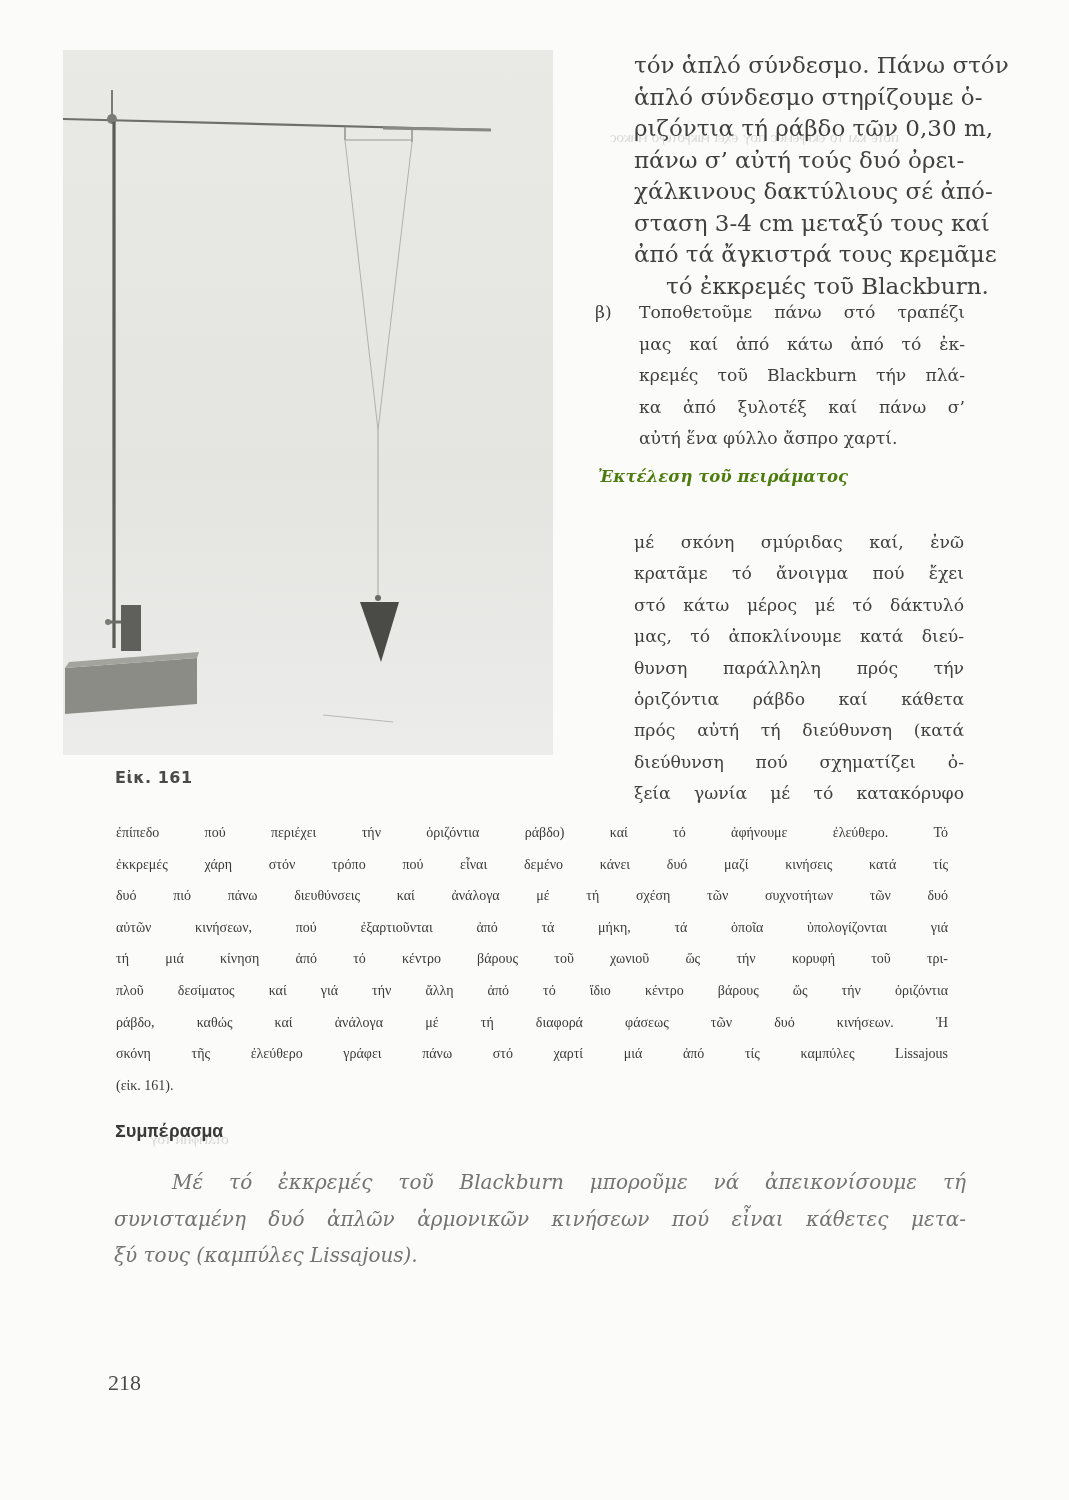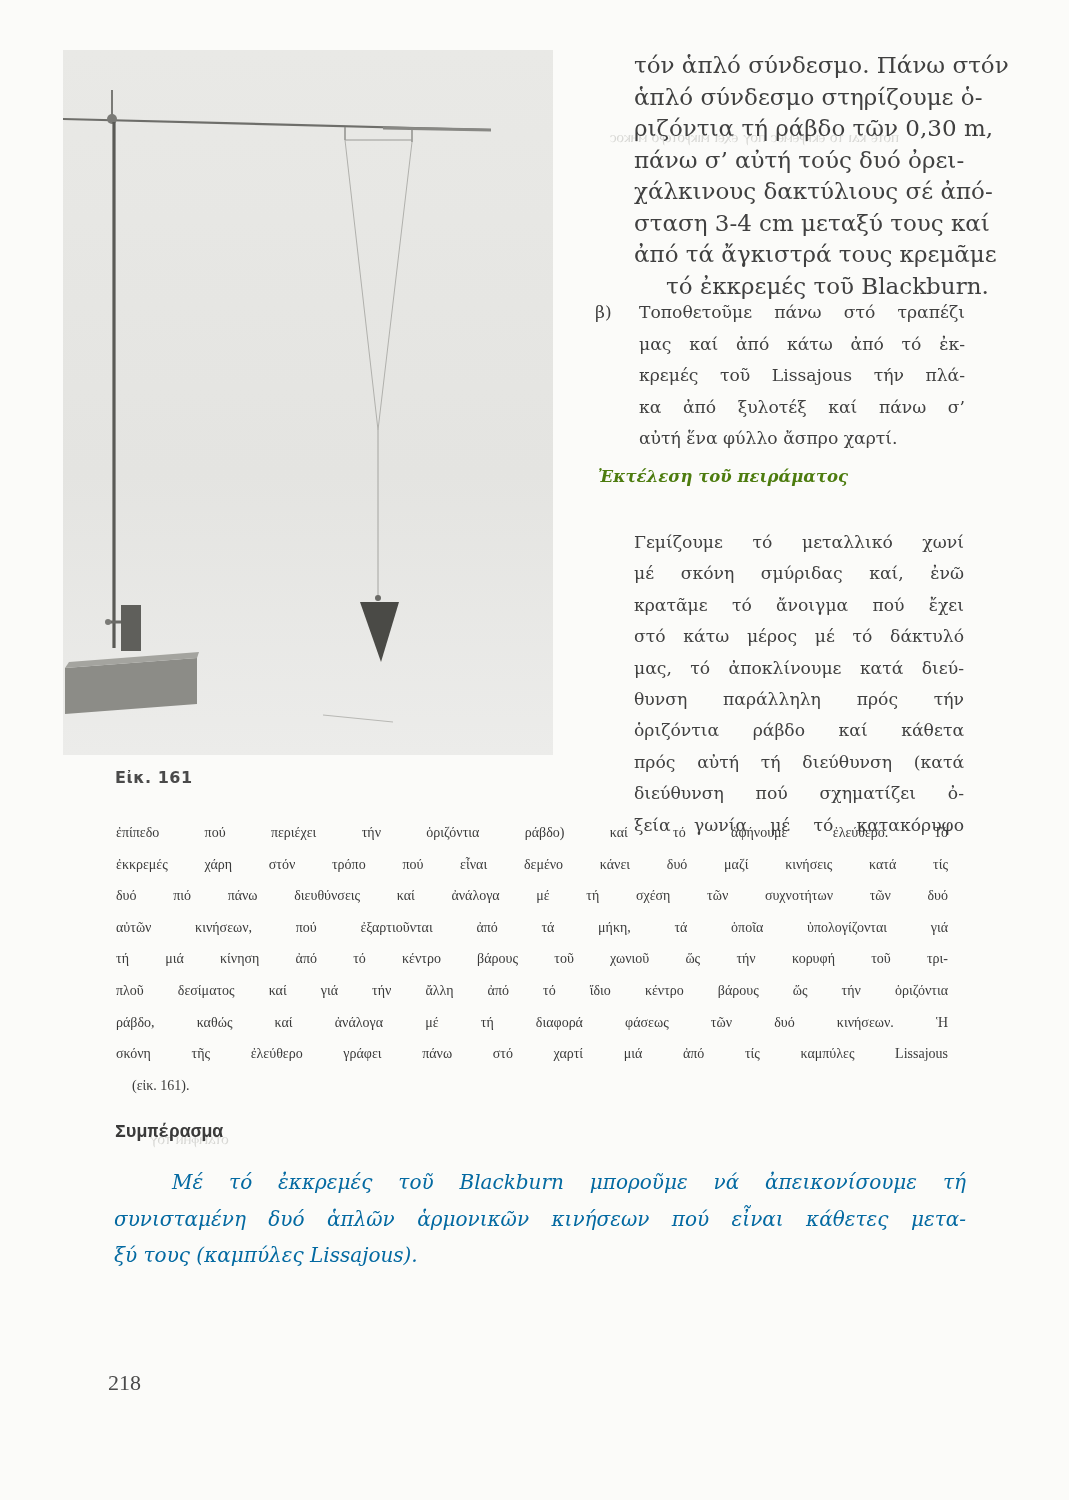--- a/index.html
+++ b/index.html
@@ -51,31 +51,31 @@
     font-size: 17.2px; line-height: 31.4px; color: #404040;
   }
   .col-right2 .line { display: block; white-space: nowrap; text-align: justify; text-align-last: justify; }
 
   .full-text {
     position: absolute; left: 116px; top: 817px; width: 832px;
     font-family: "Liberation Serif", serif;
     font-size: 14px; line-height: 31.6px; color: #3a3a3a;
   }
   .full-text .line { display: block; white-space: nowrap; text-align: justify; text-align-last: justify; }
-  .full-text .line.last { text-align-last: left; margin-left: 16px; }
+  .full-text .line.last { text-align-last: left; }
 
   .conclusion-heading {
     position: absolute; left: 115px; top: 1122px;
     font-family: Liberation Mono, monospace;
     font-size: 18px; font-weight: bold; color: #3a3a3a;
   }
   .conclusion {
     position: absolute; left: 114px; top: 1164px; width: 852px;
     font-family: "DejaVu Serif", serif; font-style: italic;
-    font-size: 20px; line-height: 36.5px; color: #0369a1;
+    font-size: 20px; line-height: 36.5px; color: #737373;
   }
   .conclusion .line { display: block; white-space: nowrap; text-align: justify; text-align-last: justify; }
   .conclusion .line.first { padding-left: 58px; }
   .conclusion .line.last { text-align-last: left; }
 
   .page-number {
     position: absolute; left: 108px; top: 1370px;
     font-family: "Liberation Serif", serif; font-size: 22px; color: #4a4a4a;
   }
 
@@ -136,30 +136,29 @@
     <span class="line">σταση 3-4 cm μεταξύ τους καί</span>
     <span class="line">ἀπό τά ἄγκιστρά τους κρεμᾶμε</span>
     <span class="line last">τό ἐκκρεμές τοῦ Blackburn.</span>
   </div>
 
   <div class="list-b">
     <span class="marker">β)</span>
     <div class="body">
       <span class="line">Τοποθετοῦμε πάνω στό τραπέζι</span>
       <span class="line">μας καί ἀπό κάτω ἀπό τό ἐκ-</span>
-      <span class="line">κρεμές τοῦ Lissajous τήν πλά-</span>
+      <span class="line">κρεμές τοῦ Blackburn τήν πλά-</span>
       <span class="line">κα ἀπό ξυλοτέξ καί πάνω σ’</span>
       <span class="line last">αὐτή ἕνα φύλλο ἄσπρο χαρτί.</span>
     </div>
   </div>
 
   <div class="section-heading">Ἐκτέλεση τοῦ πειράματος</div>
 
   <div class="col-right2">
-    <span class="line">Γεμίζουμε τό μεταλλικό χωνί</span>
     <span class="line">μέ σκόνη σμύριδας καί, ἐνῶ</span>
     <span class="line">κρατᾶμε τό ἄνοιγμα πού ἔχει</span>
     <span class="line">στό κάτω μέρος μέ τό δάκτυλό</span>
     <span class="line">μας, τό ἀποκλίνουμε κατά διεύ-</span>
     <span class="line">θυνση παράλληλη πρός τήν</span>
     <span class="line">ὁριζόντια ράβδο καί κάθετα</span>
     <span class="line">πρός αὐτή τή διεύθυνση (κατά</span>
     <span class="line">διεύθυνση πού σχηματίζει ὀ-</span>
     <span class="line">ξεία γωνία μέ τό κατακόρυφο</span>
   </div>

